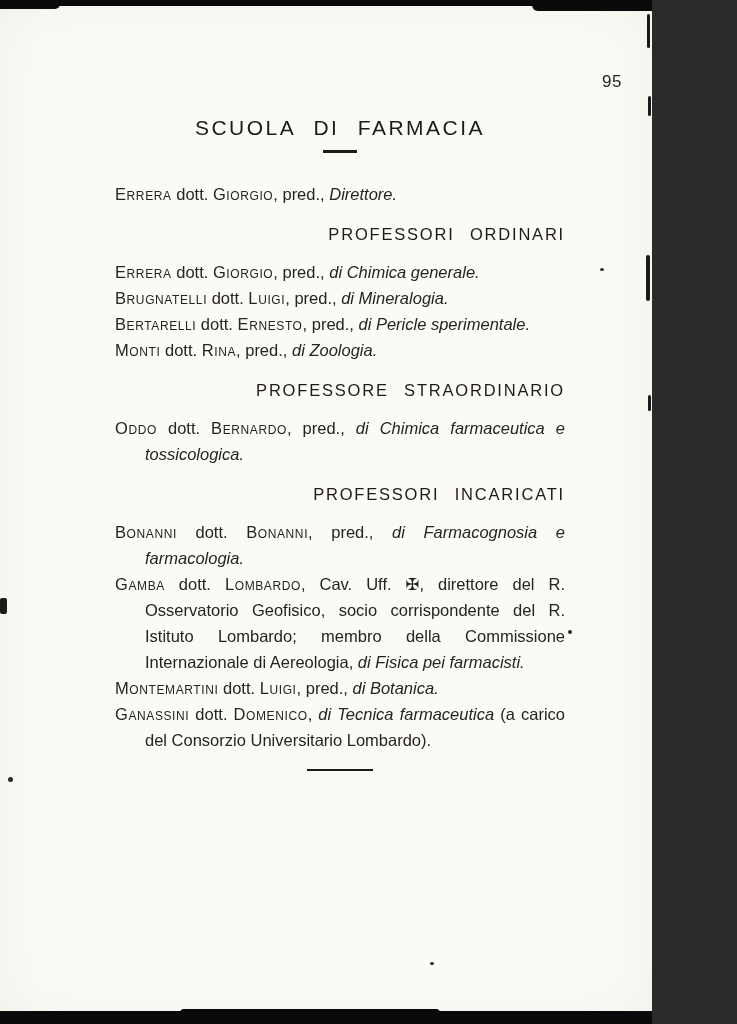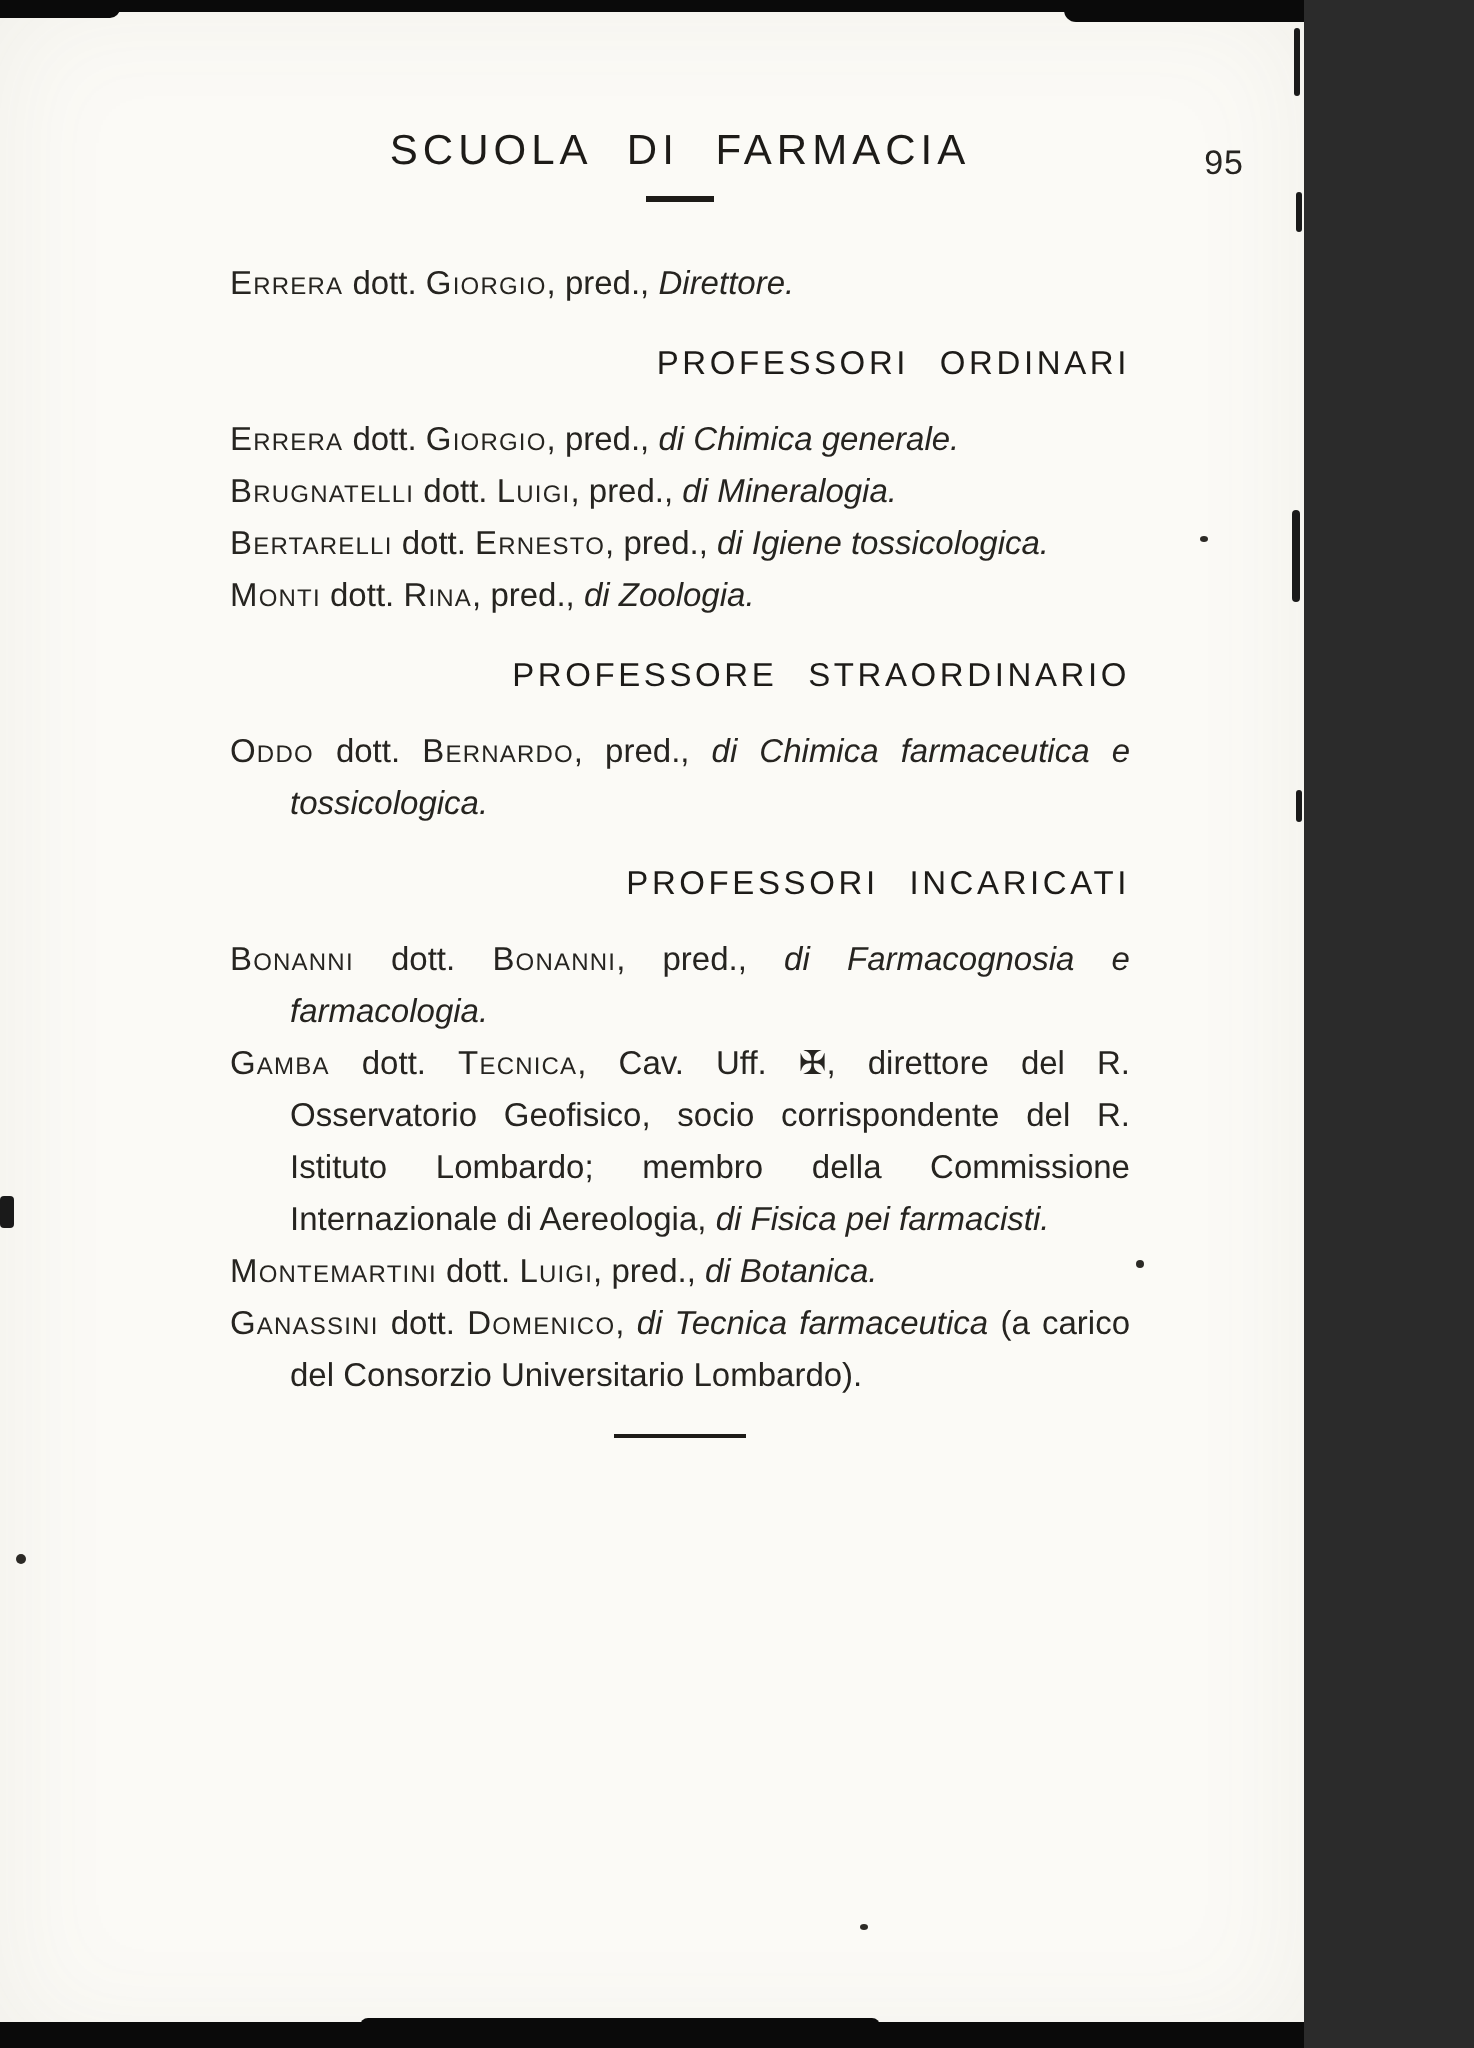--- a/index.html
+++ b/index.html
@@ -44,21 +44,21 @@
     top: 72px;
     right: 30px;
     font-size: 17px;
     letter-spacing: 0.5px;
   }
   .content {
     position: absolute;
     top: 0;
     left: 115px;
     width: 450px;
-    padding-top: 64px;
+    padding-top: 116px;
   }
   .title {
     margin: 0 0 10px 0;
     text-align: center;
     font-size: 21px;
     font-weight: normal;
     letter-spacing: 2.5px;
     word-spacing: 10px;
     color: #1d1b18;
   }
@@ -121,26 +121,26 @@
   <div class="content">
     <h1 class="title">SCUOLA DI FARMACIA</h1>
     <div class="title-rule"></div>
 
     <p class="director-line" id="director"><span class="sc">Errera</span><span class="rm"> dott. </span><span class="sc">Giorgio</span><span class="rm">, pred., </span><span class="it">Direttore.</span></p>
 
     <div id="sections">
         <div class="section-heading">PROFESSORI ORDINARI</div>
         <p class="entry"><span class="sc">Errera</span><span class="rm"> dott. </span><span class="sc">Giorgio</span><span class="rm">, pred., </span><span class="it">di Chimica generale.</span></p>
         <p class="entry"><span class="sc">Brugnatelli</span><span class="rm"> dott. </span><span class="sc">Luigi</span><span class="rm">, pred., </span><span class="it">di Mineralogia.</span></p>
-        <p class="entry"><span class="sc">Bertarelli</span><span class="rm"> dott. </span><span class="sc">Ernesto</span><span class="rm">, pred., </span><span class="it">di Igiene tossicologica.</span></p>
+        <p class="entry"><span class="sc">Bertarelli</span><span class="rm"> dott. </span><span class="sc">Ernesto</span><span class="rm">, pred., </span><span class="it">di Pericle sperimentale.</span></p>
         <p class="entry"><span class="sc">Monti</span><span class="rm"> dott. </span><span class="sc">Rina</span><span class="rm">, pred., </span><span class="it">di Zoologia.</span></p>
         <div class="section-heading">PROFESSORE STRAORDINARIO</div>
         <p class="entry"><span class="sc">Oddo</span><span class="rm"> dott. </span><span class="sc">Bernardo</span><span class="rm">, pred., </span><span class="it">di Chimica farmaceutica e tossicologica.</span></p>
         <div class="section-heading">PROFESSORI INCARICATI</div>
         <p class="entry"><span class="sc">Bonanni</span><span class="rm"> dott. </span><span class="sc">Bonanni</span><span class="rm">, pred., </span><span class="it">di Farmacognosia e farmacologia.</span></p>
-        <p class="entry"><span class="sc">Gamba</span><span class="rm"> dott. </span><span class="sc">Tecnica</span><span class="rm">, Cav. Uff. ✠, direttore del R. Osservatorio Geofisico, socio corrispondente del R. Istituto Lombardo; membro della Commissione Internazionale di Aereologia, </span><span class="it">di Fisica pei farmacisti.</span></p>
+        <p class="entry"><span class="sc">Gamba</span><span class="rm"> dott. </span><span class="sc">Lombardo</span><span class="rm">, Cav. Uff. ✠, direttore del R. Osservatorio Geofisico, socio corrispondente del R. Istituto Lombardo; membro della Commissione Internazionale di Aereologia, </span><span class="it">di Fisica pei farmacisti.</span></p>
         <p class="entry"><span class="sc">Montemartini</span><span class="rm"> dott. </span><span class="sc">Luigi</span><span class="rm">, pred., </span><span class="it">di Botanica.</span></p>
         <p class="entry"><span class="sc">Ganassini</span><span class="rm"> dott. </span><span class="sc">Domenico</span><span class="rm">, </span><span class="it">di Tecnica farmaceutica</span><span class="rm"> (a carico del Consorzio Universitario Lombardo).</span></p>
       </div>
 
     <div class="bottom-rule"></div>
   </div>
 </div>
 
 </body></html>

